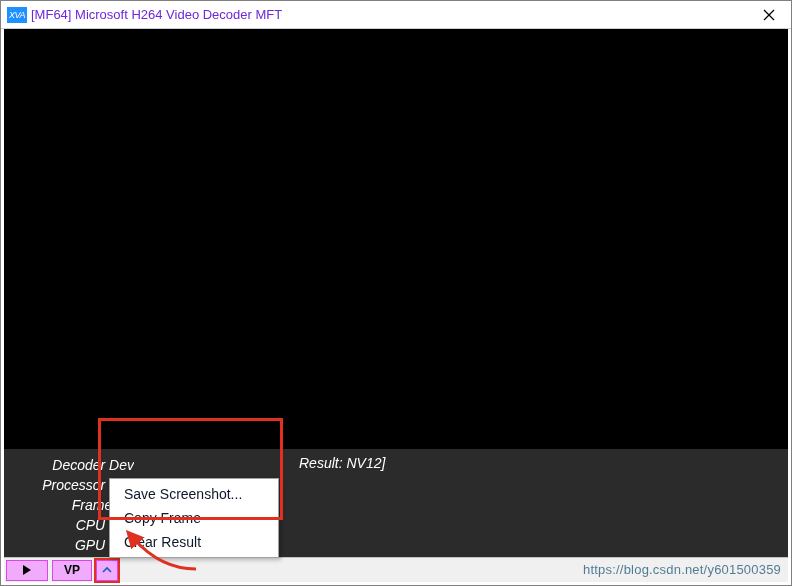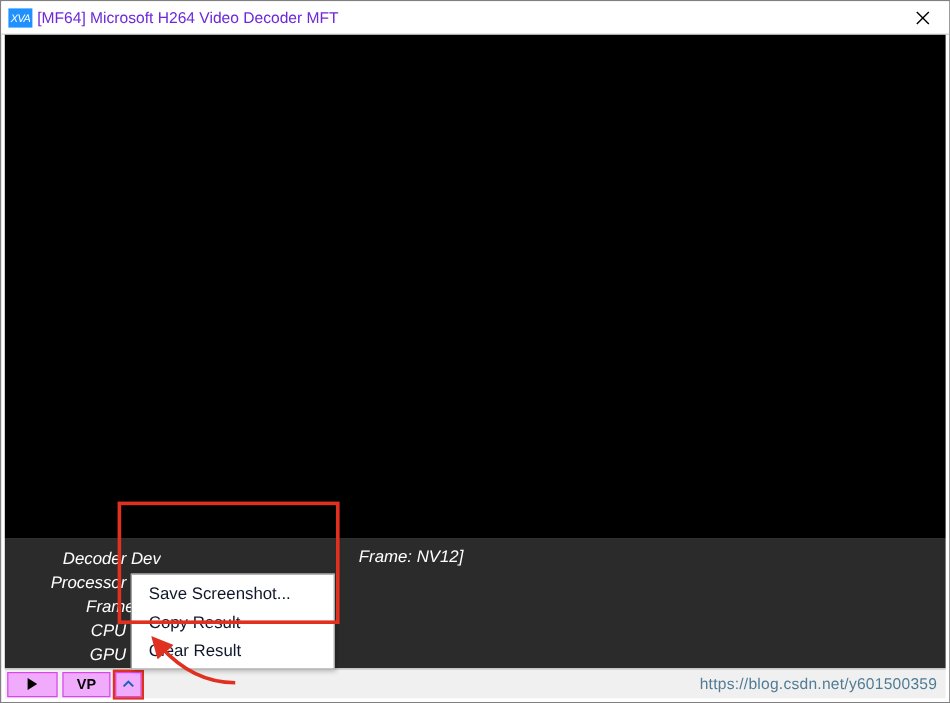--- a/index.html
+++ b/index.html
@@ -205,26 +205,26 @@
   </div>
   <div class="info-row">
     <span class="info-label">Frame Ra</span>
   </div>
   <div class="info-row">
     <span class="info-label">CPU Usa</span>
   </div>
   <div class="info-row">
     <span class="info-label">GPU Usa</span>
   </div>
-  <div class="info-overlay-text">Frame: NV12]</div>
+  <div class="info-overlay-text">Result: NV12]</div>
 </div>
 
 <div class="context-menu">
   <div class="menu-item">Save Screenshot...</div>
-  <div class="menu-item">Copy Result</div>
+  <div class="menu-item">Copy Frame</div>
   <div class="menu-item">Clear Result</div>
 </div>
 
 <div class="menu-highlight"></div>
 
 <div class="toolbar">
   <div class="tool-btn play-btn">
     <svg width="10" height="10" viewBox="0 0 10 10">
       <polygon points="1,0 9,5 1,10" fill="#000"></polygon>
     </svg>

